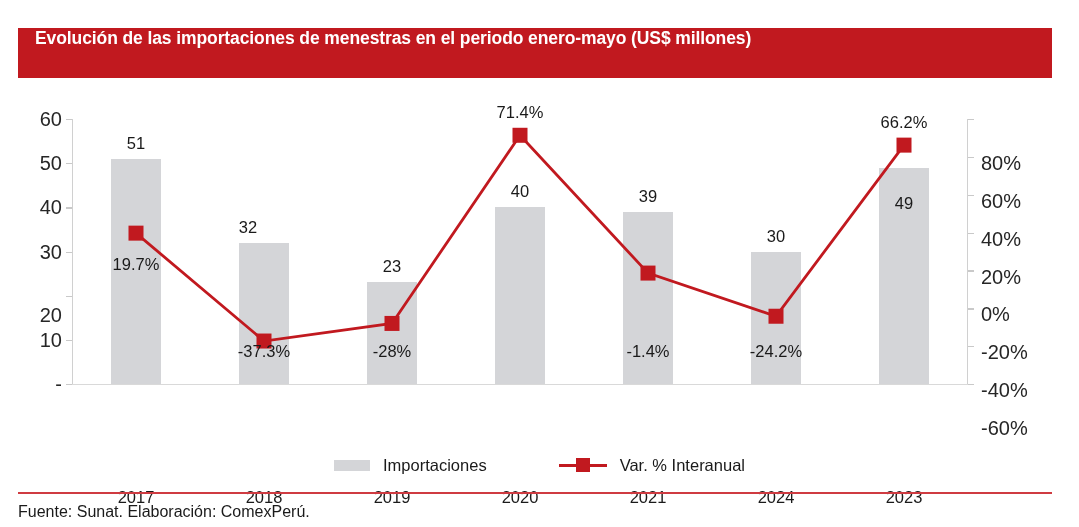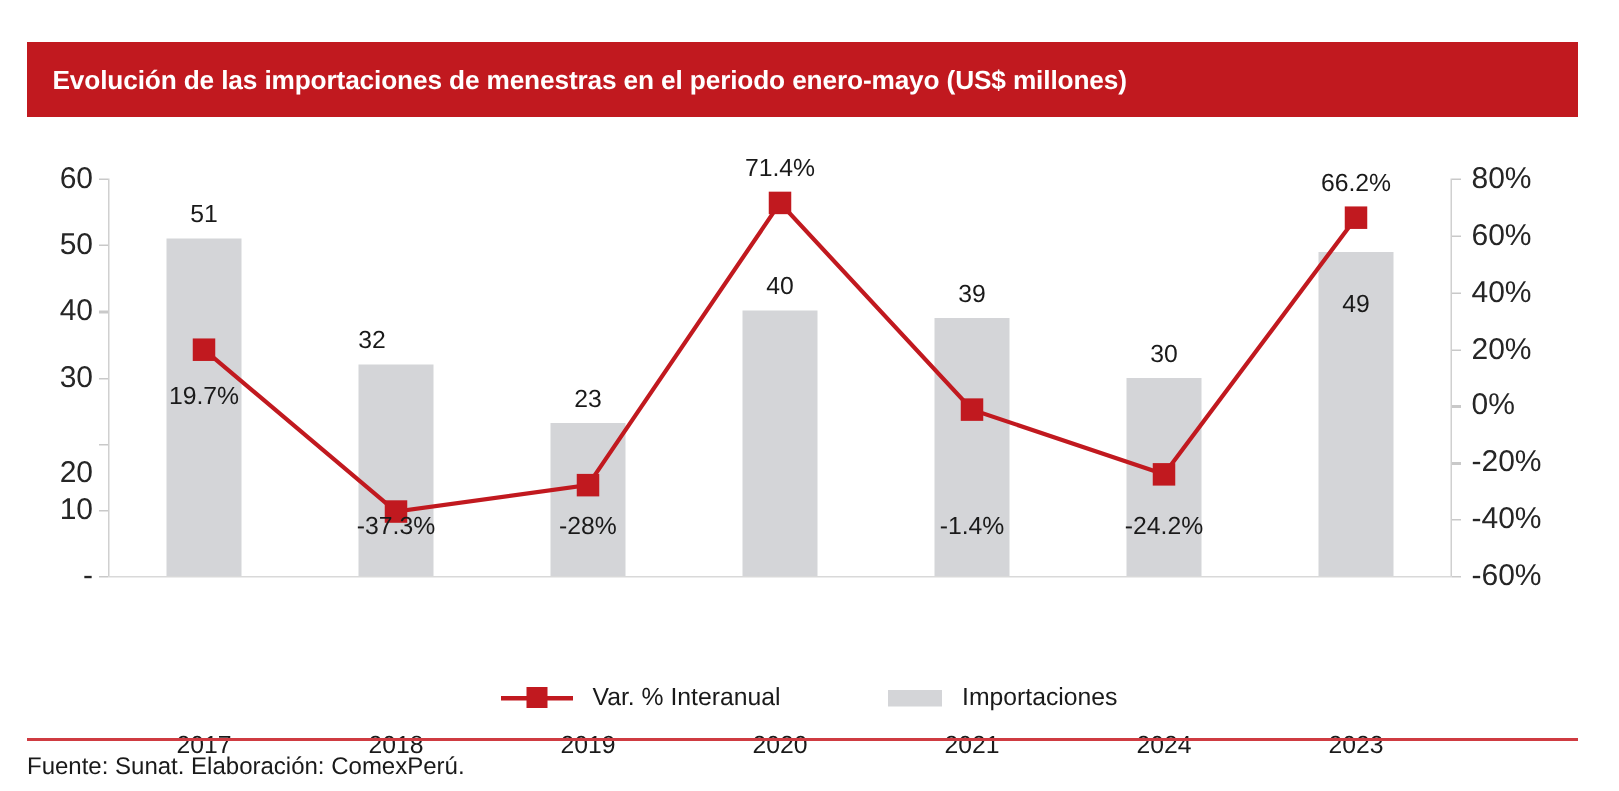--- a/index.html
+++ b/index.html
@@ -25,21 +25,21 @@
 
   
   #title-bar {
     position: absolute;
     left: 18px;
     top: 28px;
     width: 1034px;
     height: 50px;
     background: #c1191f;
     display: flex;
-    align-items: center;
+    align-items: flex-start;
   }
   #title-text {
     color: #ffffff;
     font-size: 17.5px;
     font-weight: bold;
     letter-spacing: -0.1px;
     padding-left: 17px;
     white-space: nowrap;
   }
 
@@ -85,21 +85,21 @@
   .tick.left  { left: 66px; }
   .tick.right { left: 968px; }
 
   .axis-label {
     position: absolute;
     font-size: 20px;
     color: #262626;
     white-space: nowrap;
   }
   .axis-label.left  { right: 1017px; text-align: right; }
-  .axis-label.right { left: 981px;  text-align: left;  }
+  .axis-label.right { left: 981px;  text-align: left; margin-top: 44px;  }
 
   
   .bar {
     position: absolute;
     background: #d4d5d8;
     bottom: 0;
   }
   #bars-layer {
     position: absolute;
     left: 72px;
@@ -309,25 +309,25 @@
         <div class="cat-label" style="left: 270px; width: 100px; top: 0px;">2019</div>
         <div class="cat-label" style="left: 398px; width: 100px; top: 0px;">2020</div>
         <div class="cat-label" style="left: 526px; width: 100px; top: 0px;">2021</div>
         <div class="cat-label" style="left: 654px; width: 100px; top: 0px;">2024</div>
         <div class="cat-label" style="left: 782px; width: 100px; top: 0px;">2023</div>
       </div>
   </div>
 
   <div id="legend">
     <div class="legend-entry">
+      <span class="legend-swatch-bar"></span>
+      <span class="legend-text">Importaciones</span>
+    </div>
+    <div class="legend-entry">
       <span class="legend-swatch-line"></span>
       <span class="legend-text">Var. % Interanual</span>
     </div>
-    <div class="legend-entry">
-      <span class="legend-swatch-bar"></span>
-      <span class="legend-text">Importaciones</span>
-    </div>
   </div>
 
   <div id="footer-rule"></div>
   <div id="footer-source">Fuente: Sunat. Elaboración: ComexPerú.</div>
 
 </div>
 
 </body></html>

